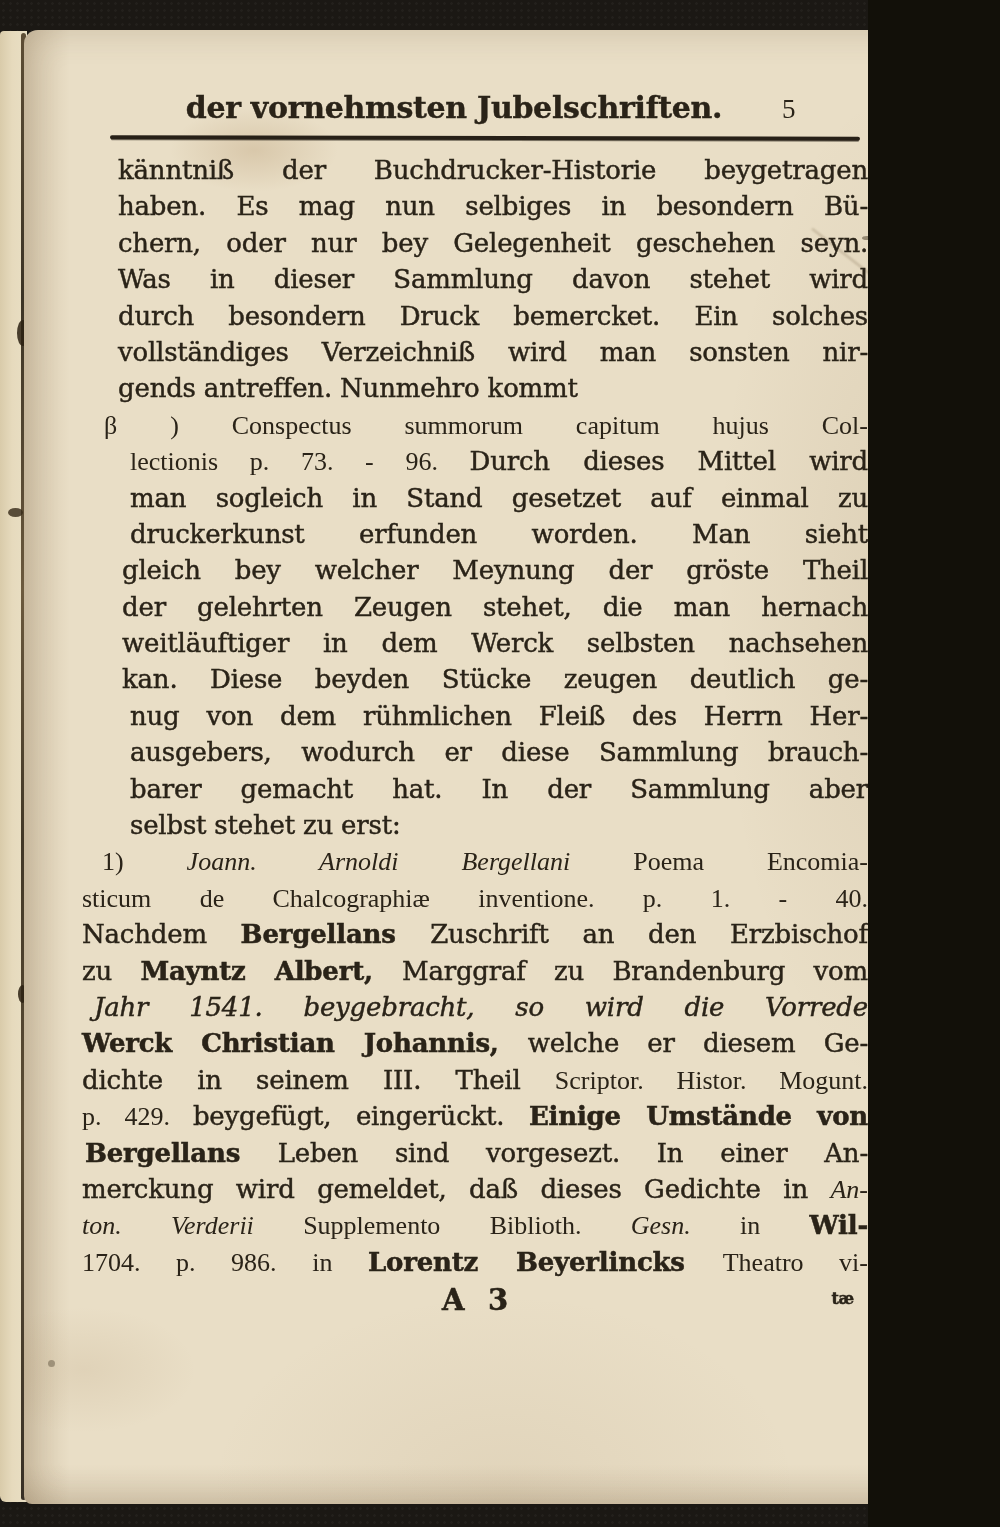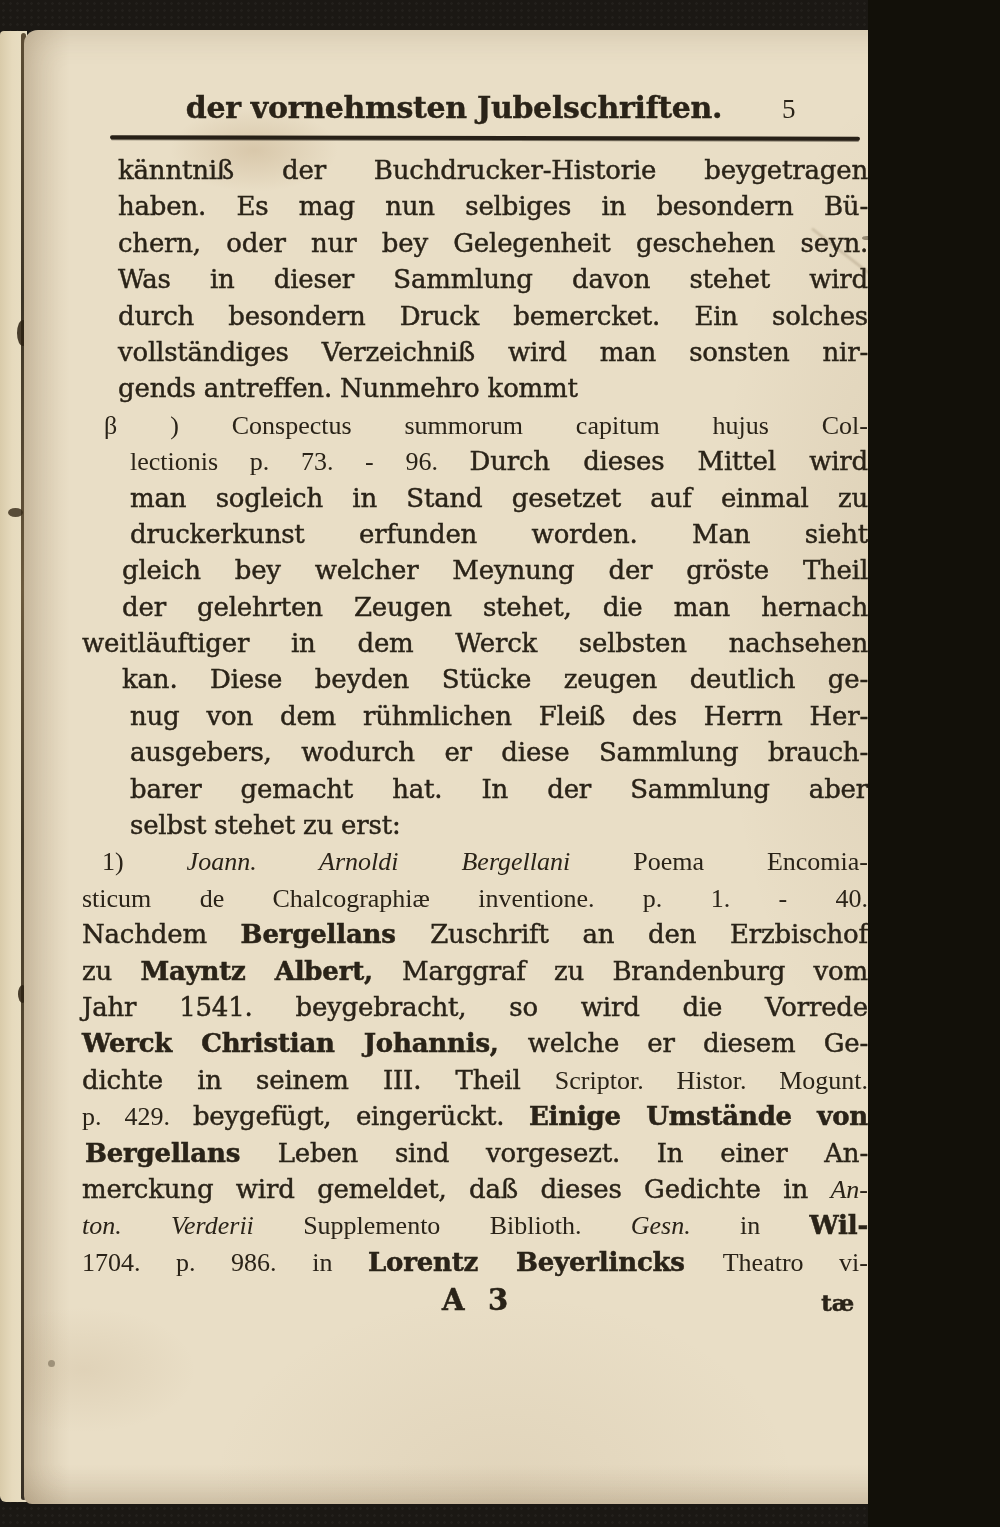--- a/index.html
+++ b/index.html
@@ -80,21 +80,21 @@
   .frb { font-family:"DejaVu Serif", serif; letter-spacing:-0.2px; font-weight:700; -webkit-text-stroke:.5px #2a2318; }
   .la  { font-family:"Liberation Serif", serif; }
   .lai { font-family:"Liberation Serif", serif; font-style:italic; }
   
   .sig-row { position:relative; height:42px; margin-top:3px; text-align:center; }
   .sig {
     font-size:29px; font-weight:700; word-spacing:14px;
     -webkit-text-stroke:.5px #2a2318;
   }
   .catch {
-    position:absolute; right:14px; top:6px; font-size:23px;
+    position:absolute; right:14px; top:6px; font-size:16px;
   }
 </style>
 </head>
 <body>
 
 <div id="scan">
 
   <div id="gutter-sliver"></div>
   <div id="gutter-crease"></div>
   <div class="crease-knot" style="left:17px; top:320px; width:12px; height:26px;"></div>
@@ -127,33 +127,33 @@
           <div class="line" style="margin-left: 36px;"><span class="fr">vollständiges Verzeichniß wird man sonsten nir-</span></div>
           <div class="line nj" style="margin-left: 36px;"><span class="fr">gends antreffen.  Nunmehro kommt</span></div>
         </div>
         <div>
           <div class="line" style="margin-left: 22px;"><span class="la">β ) Conspectus summorum capitum hujus Col-</span></div>
           <div class="line" style="margin-left: 48px;"><span class="la">lectionis p. 73. - 96. </span><span class="fr">Durch dieses Mittel wird</span></div>
           <div class="line" style="margin-left: 48px;"><span class="fr">man sogleich in Stand gesetzet auf einmal zu</span></div>
           <div class="line" style="margin-left: 48px;"><span class="fr">druckerkunst erfunden worden.  Man sieht</span></div>
           <div class="line" style="margin-left: 40px;"><span class="fr">gleich bey welcher Meynung der gröste Theil</span></div>
           <div class="line" style="margin-left: 40px;"><span class="fr">der gelehrten Zeugen stehet, die man hernach</span></div>
-          <div class="line" style=""><span class="fr">weitläuftiger in dem Werck selbsten nachsehen</span></div>
+          <div class="line" style="margin-left: 40px;"><span class="fr">weitläuftiger in dem Werck selbsten nachsehen</span></div>
           <div class="line" style="margin-left: 40px;"><span class="fr">kan.  Diese beyden Stücke zeugen deutlich ge-</span></div>
           <div class="line" style="margin-left: 48px;"><span class="fr">nug von dem rühmlichen Fleiß des Herrn Her-</span></div>
           <div class="line" style="margin-left: 48px;"><span class="fr">ausgebers, wodurch er diese Sammlung brauch-</span></div>
           <div class="line" style="margin-left: 48px;"><span class="fr">barer gemacht hat.  In der Sammlung aber</span></div>
           <div class="line nj" style="margin-left: 48px;"><span class="fr">selbst stehet zu erst:</span></div>
         </div>
         <div>
           <div class="line" style="margin-left: 20px;"><span class="la">1) </span><span class="lai">Joann. Arnoldi Bergellani </span><span class="la">Poema Encomia-</span></div>
           <div class="line" style="margin-left: 0px;"><span class="la">sticum de Chalcographiæ inventione. p. 1. - 40.</span></div>
           <div class="line" style="margin-left: 0px;"><span class="fr">Nachdem </span><span class="frb">Bergellans </span><span class="fr">Zuschrift an den Erzbischof</span></div>
           <div class="line" style="margin-left: 0px;"><span class="fr">zu </span><span class="frb">Mayntz Albert, </span><span class="fr">Marggraf zu Brandenburg vom</span></div>
-          <div class="line" style="margin-left: 0px;"><span class="fr">Jahr 1541. beygebracht, so wird die Vorrede</span></div>
+          <div class="line" style="margin-left: 12px; font-style: italic;"><span class="fr">Jahr 1541. beygebracht, so wird die Vorrede</span></div>
           <div class="line" style="margin-left: 0px;"><span class="frb">Werck Christian Johannis, </span><span class="fr">welche er diesem Ge-</span></div>
           <div class="line" style="margin-left: 0px;"><span class="fr">dichte in seinem III. Theil </span><span class="la">Scriptor. Histor. Mogunt.</span></div>
           <div class="line" style="margin-left: 0px;"><span class="la">p. 429. </span><span class="fr">beygefügt, eingerückt.  </span><span class="frb">Einige Umstände von</span></div>
           <div class="line" style="margin-left: 3px;"><span class="frb">Bergellans </span><span class="fr">Leben sind vorgesezt.  In einer An-</span></div>
           <div class="line" style="margin-left: 0px;"><span class="fr">merckung wird gemeldet, daß dieses Gedichte in </span><span class="lai">An-</span></div>
           <div class="line" style="margin-left: 0px;"><span class="lai">ton. Verderii </span><span class="la">Supplemento Biblioth. </span><span class="lai">Gesn.</span><span class="la"> in </span><span class="frb">Wil-</span></div>
           <div class="line" style="margin-left: 0px;"><span class="la">1704. p. 986. in </span><span class="frb">Lorentz Beyerlincks </span><span class="la">Theatro vi-</span></div>
         </div>
         <div class="sig-row">
         <span class="sig fr">A 3</span>

